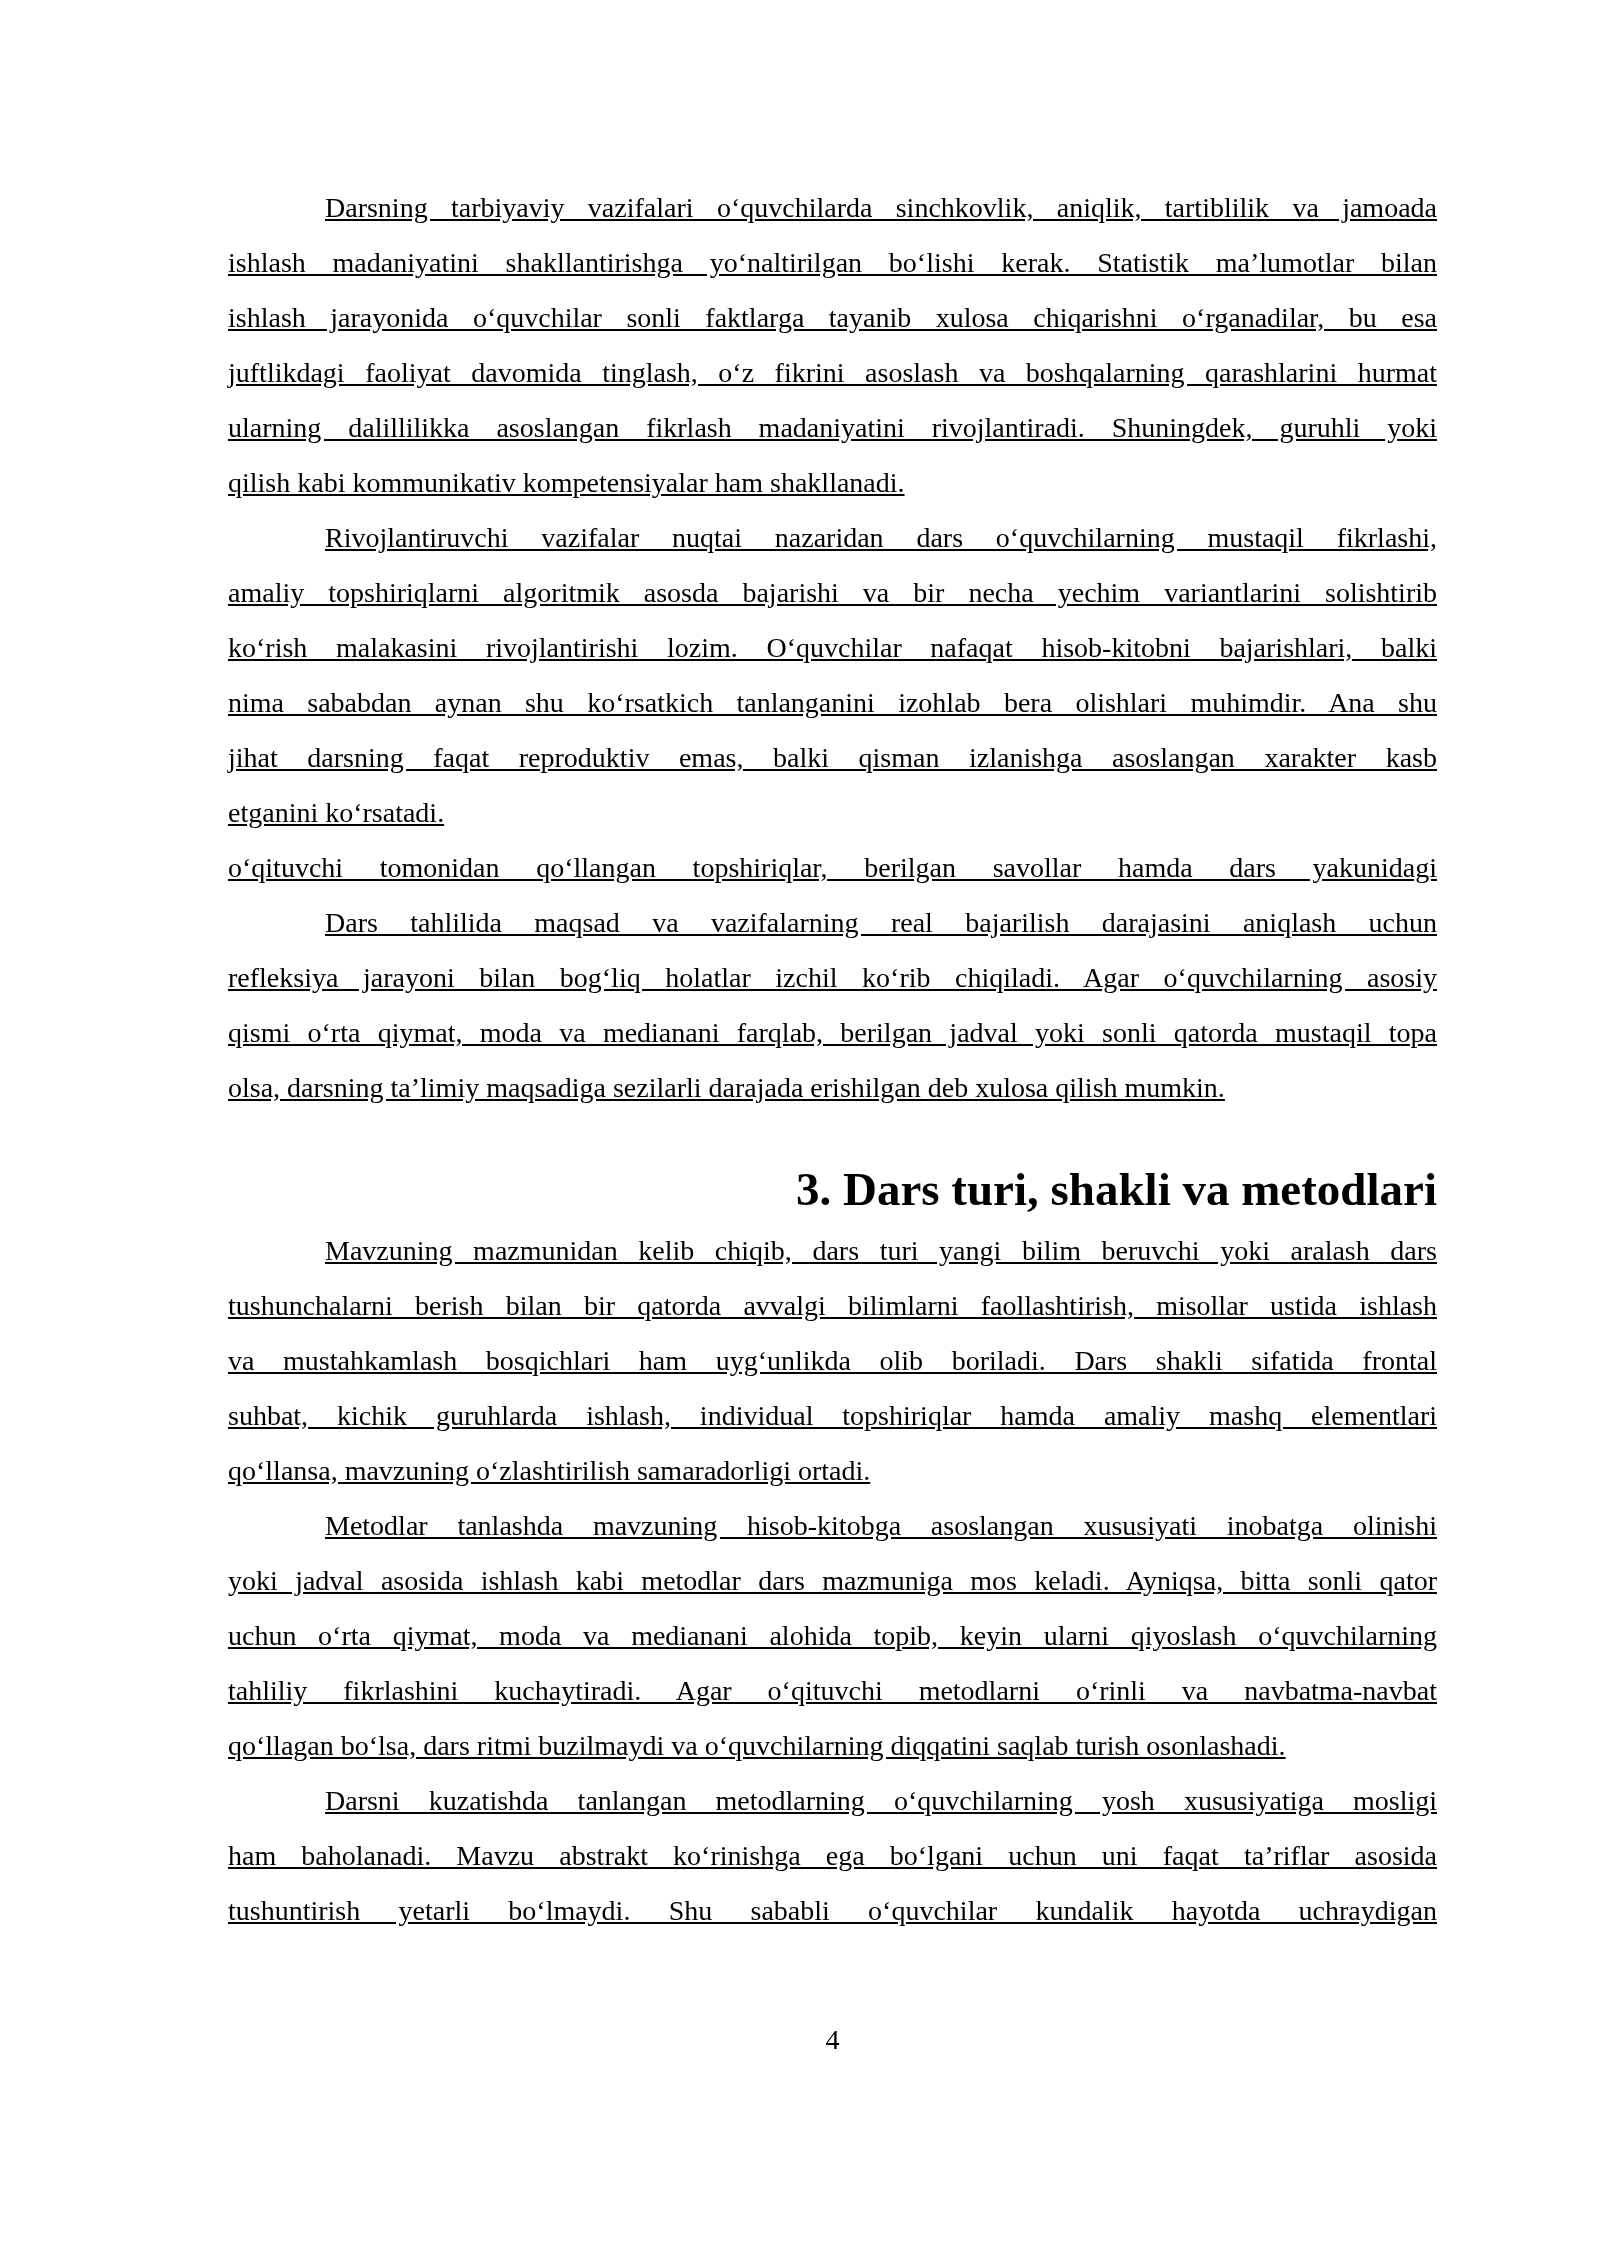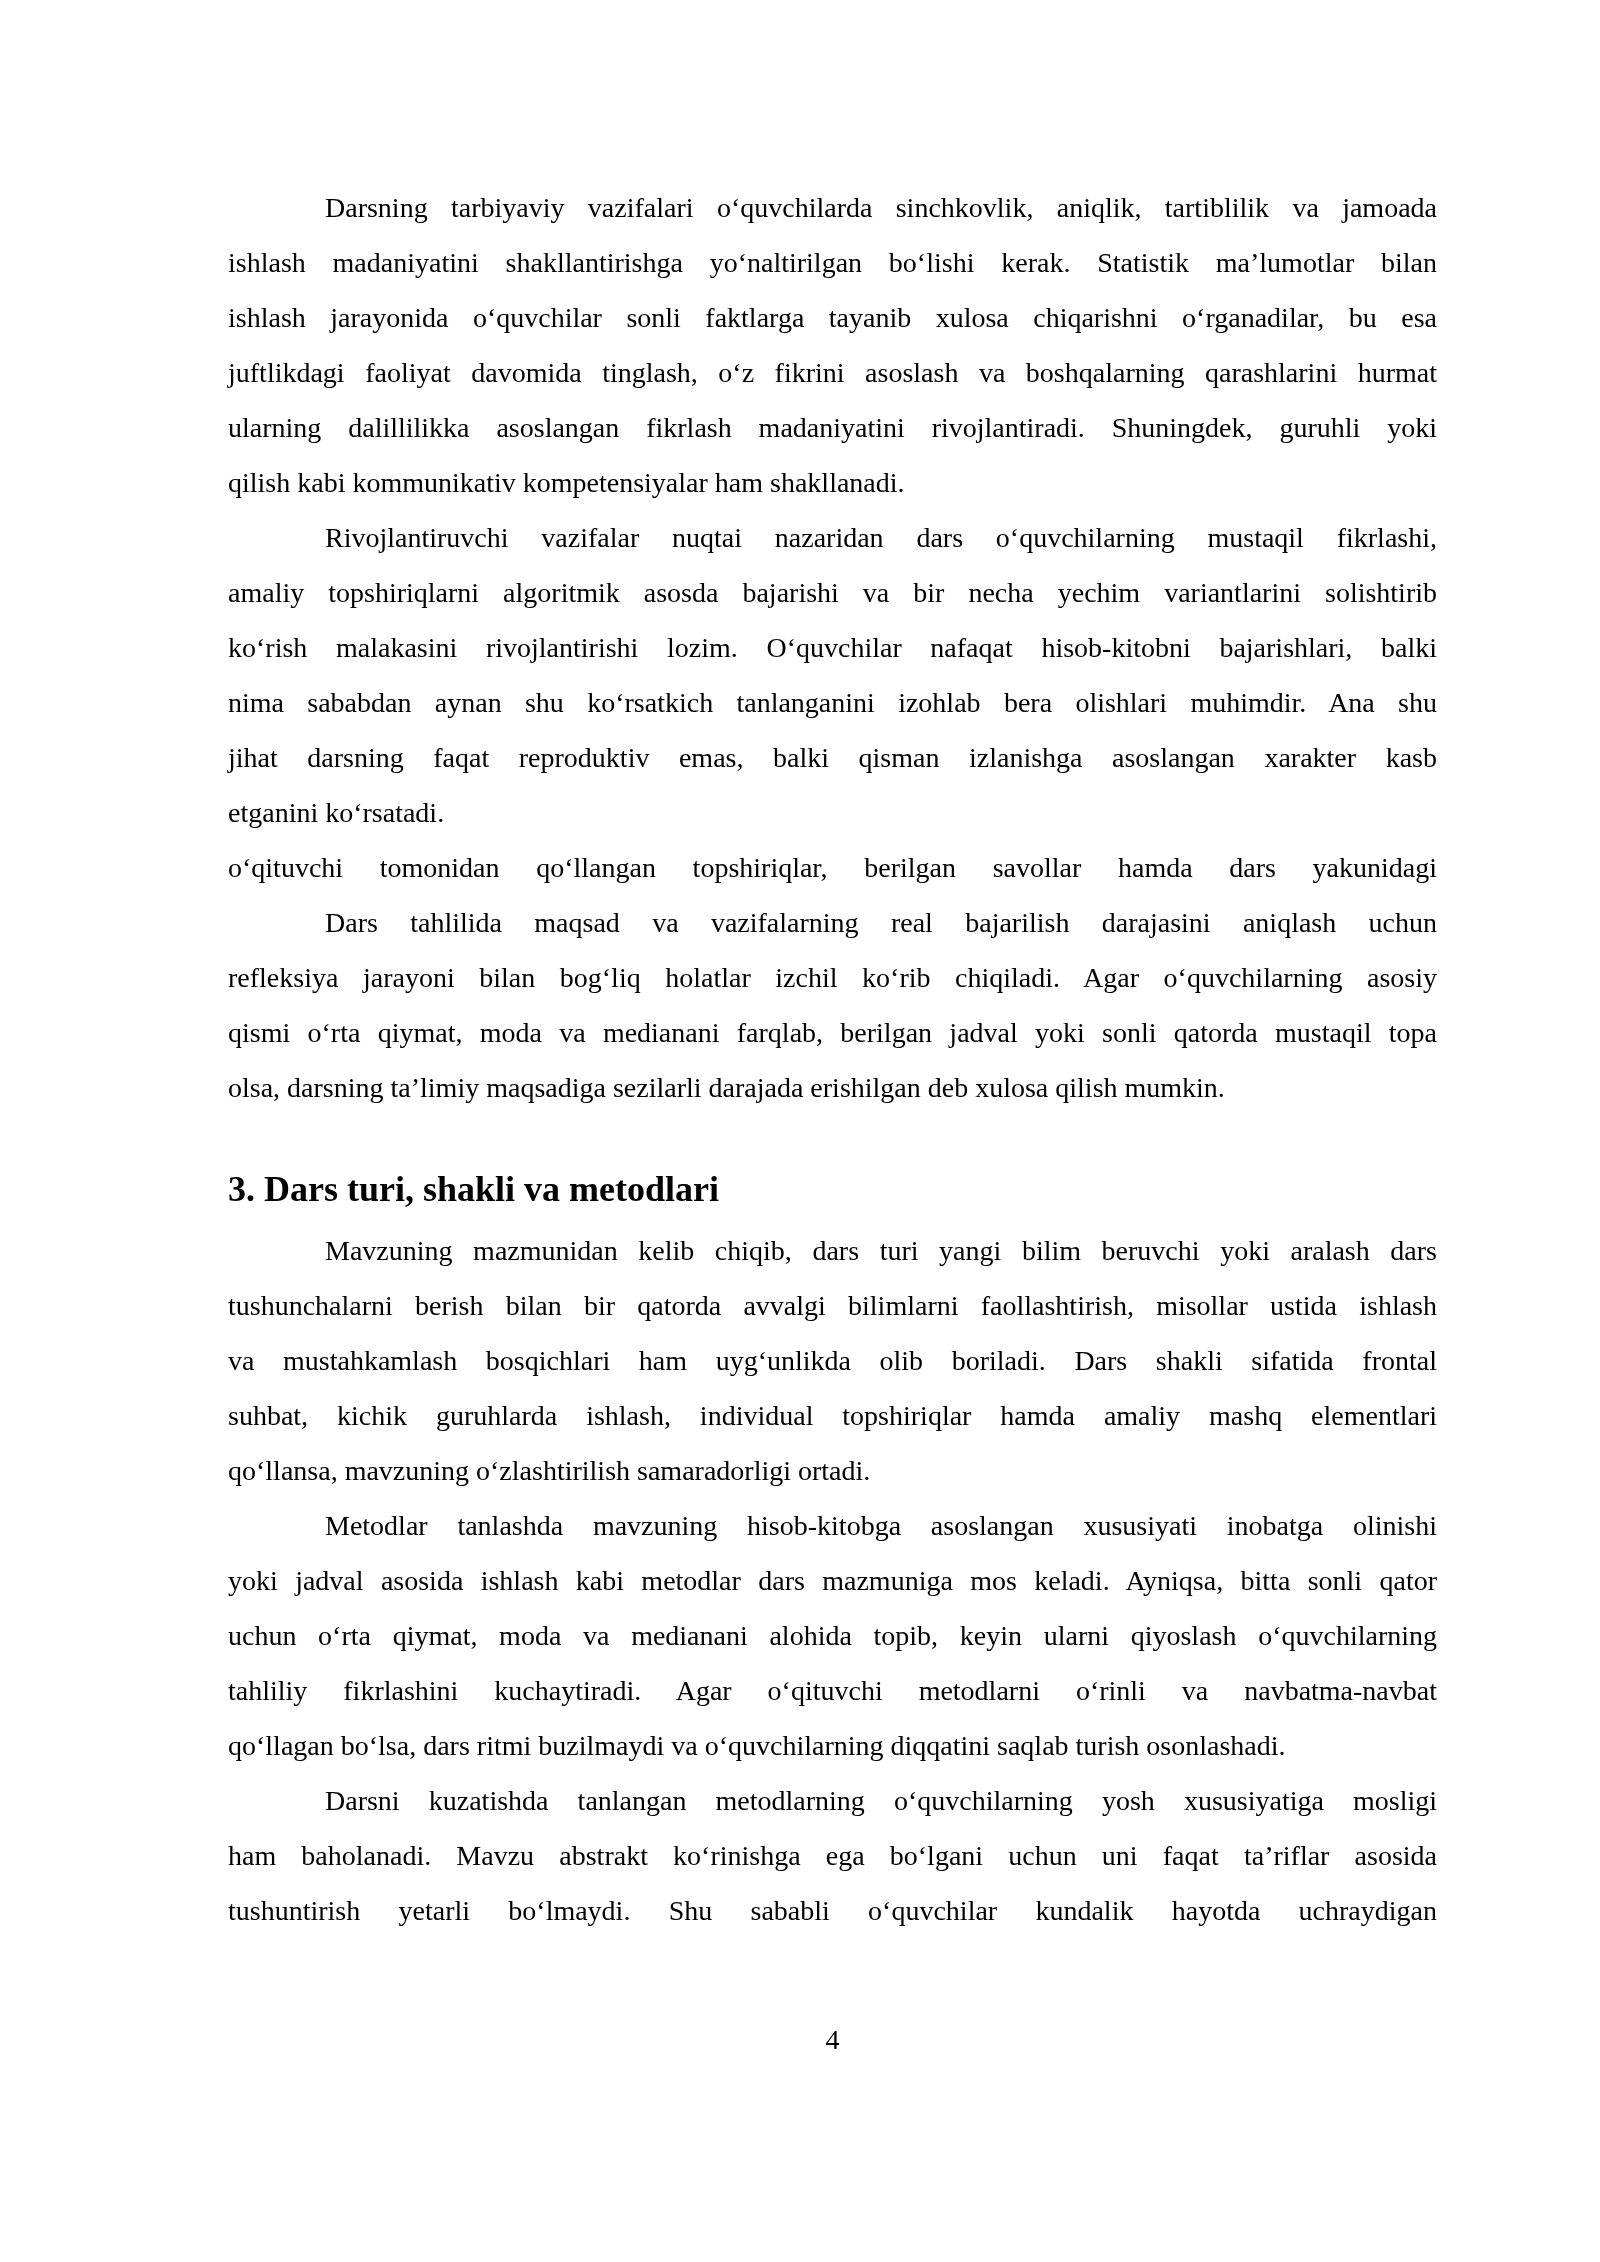--- a/index.html
+++ b/index.html
@@ -28,30 +28,31 @@
     width: 1209px;
     font-size: 28px;
     line-height: 55px;
   }
   .paragraph { margin: 0; padding: 0; }
   .line {
     height: 55px;
     text-align: justify;
     text-align-last: justify;
     white-space: normal;
+    text-decoration: underline;
   }
   .line.first { text-indent: 97px; }
   .line.last  { text-align: center; text-align-last: left; }
   .heading {
     margin-top: 44px;
     margin-bottom: 4px;
-    font-size: 36px;
+    font-size: 47px;
     font-weight: bold;
     line-height: 60px;
-    text-align: left;
+    text-align: right;
   }
   .page-number {
     margin-top: 74px;
     height: 55px;
     text-align: center;
     font-size: 28px;
   }
 </style>
 </head>
 <body>

